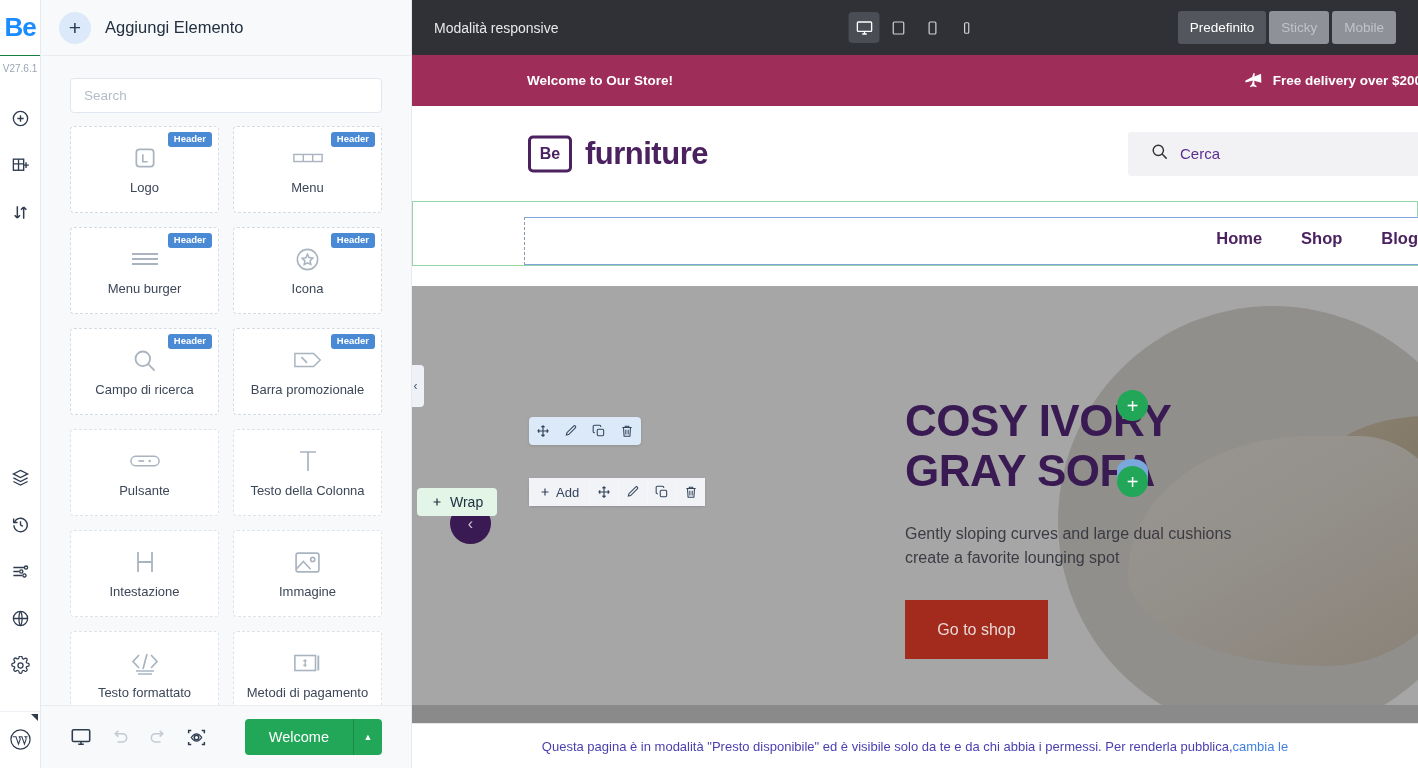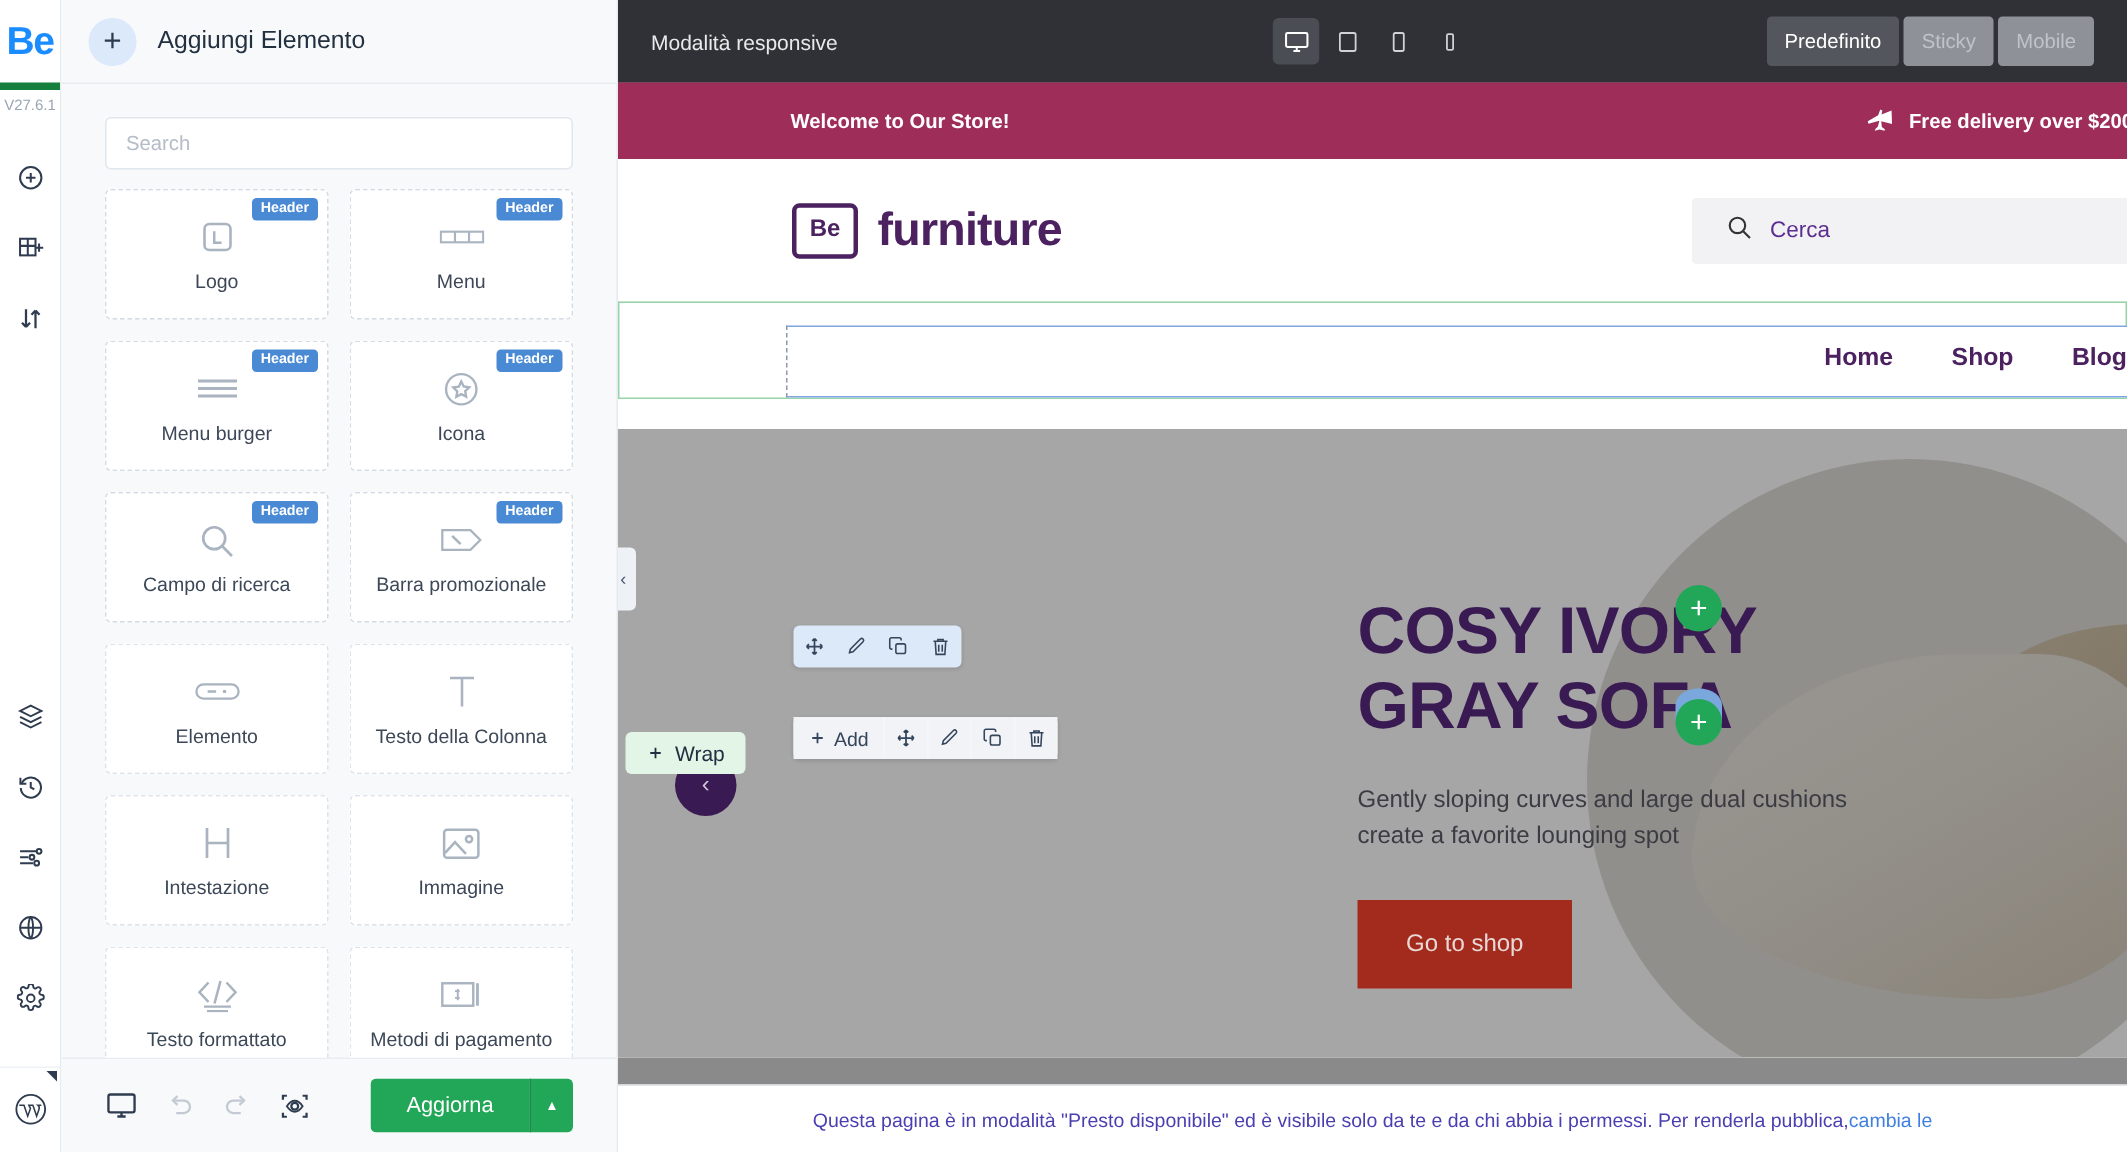--- a/index.html
+++ b/index.html
@@ -16,21 +16,21 @@
     position:absolute; left:0; top:0; width:41px; height:768px;
     background:#ffffff; border-right:1px solid #e6eaf0;
     display:flex; flex-direction:column; align-items:center;
   }
   .rail-logo {
     height:55px; width:100%; display:flex; align-items:center; justify-content:center;
     font-size:26px; font-weight:bold; color:#1a8cff; letter-spacing:-1px;
   }
   .rail-ver {
     height:26px; width:100%; display:flex; align-items:center; justify-content:center;
-    font-size:10px; color:#9aa5b4; border-top:5px solid #15803d;
+    font-size:10px; color:#9aa5b4; border-top:1px solid #15803d;
   }
   .rail-icons { margin-top:22px; display:flex; flex-direction:column; align-items:center; gap:17px; width:100%;}
   .rail-icons2 { margin-top:auto; margin-bottom:0; display:flex; flex-direction:column; align-items:center; gap:17px; width:100%;}
   .rail-btn {
     width:30px; height:30px; display:flex; align-items:center; justify-content:center;
     color:#2f3c4f; cursor:pointer; border-radius:4px;
   }
   .rail-btn svg { display:block; }
   .rail-wp { margin-top:14px; margin-bottom:14px; padding-top:12px; border-top:1px solid #eef1f5; width:100%; display:flex; justify-content:center; position:relative;}
   .wp-caret { position:absolute; right:2px; top:2px; width:0;height:0;border-left:7px solid transparent;border-top:7px solid #2f3c4f; }
@@ -374,21 +374,21 @@
         </div>
 
         <div class="el-card plain">
           <span class="el-ico">
             <svg width="30" height="16" viewBox="0 0 32 16" fill="none" stroke="currentColor" stroke-width="1.6">
                 <rect x="1" y="3" width="30" height="10" rx="5"></rect>
                 <path d="M9 8h6" stroke-width="1.8"></path>
                 <circle cx="21" cy="8" r="1.3" fill="currentColor" stroke="none"></circle>
               </svg>
           </span>
-          <span class="el-lbl">Elemento</span>
+          <span class="el-lbl">Pulsante</span>
         </div>
 
         <div class="el-card plain">
           <span class="el-ico">
             <svg width="24" height="26" viewBox="0 0 24 26" fill="none" stroke="currentColor" stroke-width="1.7">
                 <path d="M4 4h16M12 4v19"></path>
               </svg>
           </span>
           <span class="el-lbl">Testo della Colonna</span>
         </div>
@@ -457,21 +457,21 @@
           </svg>
       </span>
       <span class="foot-ico">
         <svg width="21" height="21" viewBox="0 0 24 24" fill="none" stroke="currentColor" stroke-width="1.7">
             <path d="M3 7V4h3M21 7V4h-3M3 17v3h3M21 17v3h-3"></path>
             <circle cx="12" cy="12" r="2.6"></circle>
             <path d="M6 12c2-3 4-4.2 6-4.2S16 9 18 12c-2 3-4 4.2-6 4.2S8 15 6 12z" stroke-width="1.4"></path>
           </svg>
       </span>
       <span class="agg-wrap">
-        <button class="agg-btn">Aggiorna</button>
+        <button class="agg-btn">Welcome</button>
         <span class="agg-caret">▲</span>
       </span>
     </div>
   </div>
 
   <div class="canvas">
 
     <div class="topbar">
       <span class="topbar-lbl">Modalità responsive</span>
       <div class="dev-group">

